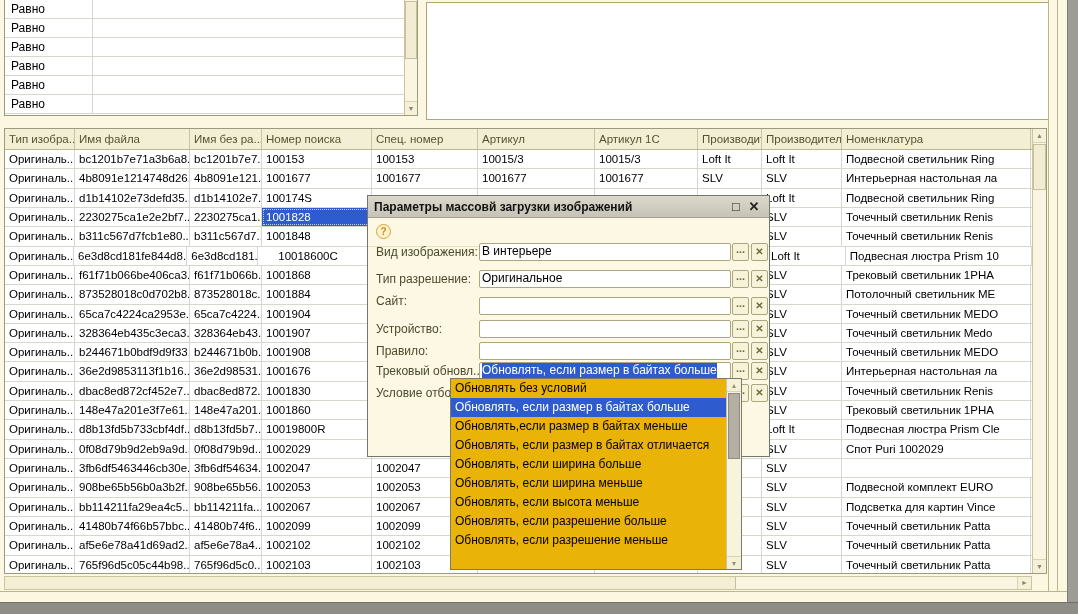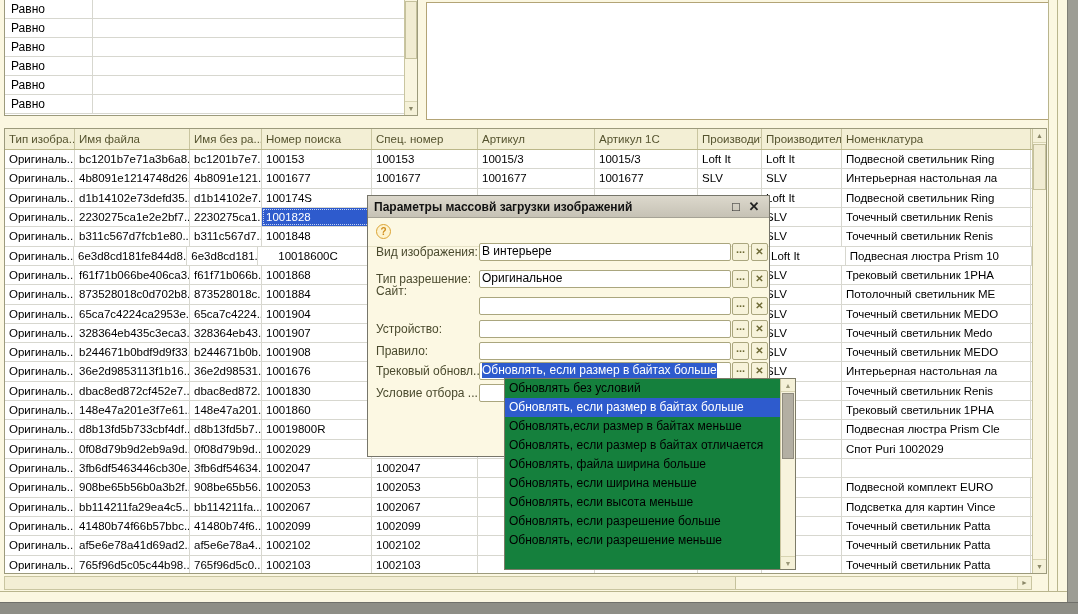--- a/index.html
+++ b/index.html
@@ -40,21 +40,21 @@
   .help-icon { position:absolute; left:8px; top:6px; width:15px; height:15px; border-radius:50%; border:1px solid #dca435; background:#fdf3cf; color:#d08c1b; font-weight:bold; font-size:10px; text-align:center; line-height:13px; }
   .dlg-sep { position:absolute; left:0; right:0; top:28px; border-top:1px solid #e6e2c6; }
   .fld-label { position:absolute; left:8px; height:18px; line-height:18px; color:#4a4a2e; white-space:nowrap; }
   .fld-input { position:absolute; left:111px; width:252px; height:18px; background:#fff; border:1px solid #aaa67e; border-radius:2px; padding:0 2px; line-height:15px; white-space:nowrap; overflow:hidden; }
   .fld-input .seltext { background:#2e5bcd; color:#fff; display:inline-block; height:15px; line-height:15px; }
   .mini-btn { position:absolute; width:17px; height:18px; background:#f7f3da; border:1px solid #aaa67e; border-radius:2px; color:#6e6a35; font-weight:bold; text-align:center; }
   .mini-btn.dots { left:364px; line-height:11px; font-size:11px; }
   .mini-btn.clear { left:383px; line-height:16px; font-size:10px; }
 
   
-  .dropdown { position:absolute; left:504px; top:378px; width:292px; height:192px; background:#15803d; border:1px solid #7d7b68; z-index:20; }
+  .dropdown { position:absolute; left:450px; top:378px; width:292px; height:192px; background:#eab308; border:1px solid #7d7b68; z-index:20; }
   .dd-items { position:absolute; left:0; top:0; right:15px; bottom:0; overflow:hidden; }
   .dd-item { height:19px; line-height:19px; padding-left:4px; white-space:nowrap; overflow:hidden; }
   .dd-item.sel { background:#2e5bcd; color:#fff; }
   .dd-scroll { position:absolute; right:0; top:0; bottom:0; width:15px; background:#f7f3dd; border-left:1px solid #c9c5a0; }
   .dd-scroll .arrow { position:absolute; left:0; right:0; height:13px; text-align:center; font-size:7px; line-height:13px; color:#9a9778; background:#f5f1d8; }
   .dd-scroll .arrow.up { top:0; border-bottom:1px solid #d8d4b2; }
   .dd-scroll .arrow.down { bottom:0; border-top:1px solid #d8d4b2; }
   .dd-scroll .thumb { position:absolute; left:1px; right:1px; top:14px; height:66px; background:#b3afa3; border:1px solid #8f8b7e; }
 
   
@@ -417,21 +417,21 @@
       <div class="dlg-sep"></div>
       <div>
           <div class="fld-label" style="top: 25px;">Вид изображения:</div>
           <div class="fld-input" style="top: 25px;">В интерьере</div>
           <div class="mini-btn dots" style="top: 25px;">...</div>
           <div class="mini-btn clear" style="top: 25px;">✕</div>
           <div class="fld-label" style="top: 52px;">Тип разрешение:</div>
           <div class="fld-input" style="top: 52px;">Оригинальное</div>
           <div class="mini-btn dots" style="top: 52px;">...</div>
           <div class="mini-btn clear" style="top: 52px;">✕</div>
-          <div class="fld-label" style="top: 64px;">Сайт:</div>
+          <div class="fld-label" style="top: 74px;">Сайт:</div>
           <div class="fld-input" style="top: 79px;"></div>
           <div class="mini-btn dots" style="top: 79px;">...</div>
           <div class="mini-btn clear" style="top: 79px;">✕</div>
           <div class="fld-label" style="top: 102px;">Устройство:</div>
           <div class="fld-input" style="top: 102px;"></div>
           <div class="mini-btn dots" style="top: 102px;">...</div>
           <div class="mini-btn clear" style="top: 102px;">✕</div>
           <div class="fld-label" style="top: 124px;">Правило:</div>
           <div class="fld-input" style="top: 124px;"></div>
           <div class="mini-btn dots" style="top: 124px;">...</div>
@@ -447,21 +447,21 @@
         </div>
     </div>
   </div>
 
   <div class="dropdown">
     <div class="dd-items">
         <div class="dd-item">Обновлять без условий</div>
         <div class="dd-item sel">Обновлять, если размер в байтах больше</div>
         <div class="dd-item">Обновлять,если размер в байтах меньше</div>
         <div class="dd-item">Обновлять, если размер в байтах отличается</div>
-        <div class="dd-item">Обновлять, файла ширина больше</div>
+        <div class="dd-item">Обновлять, если ширина больше</div>
         <div class="dd-item">Обновлять, если ширина меньше</div>
         <div class="dd-item">Обновлять, если высота меньше</div>
         <div class="dd-item">Обновлять, если разрешение больше</div>
         <div class="dd-item">Обновлять, если разрешение меньше</div>
       </div>
     <div class="dd-scroll">
       <div class="arrow up">▲</div>
       <div class="thumb"></div>
       <div class="arrow down">▼</div>
     </div>

